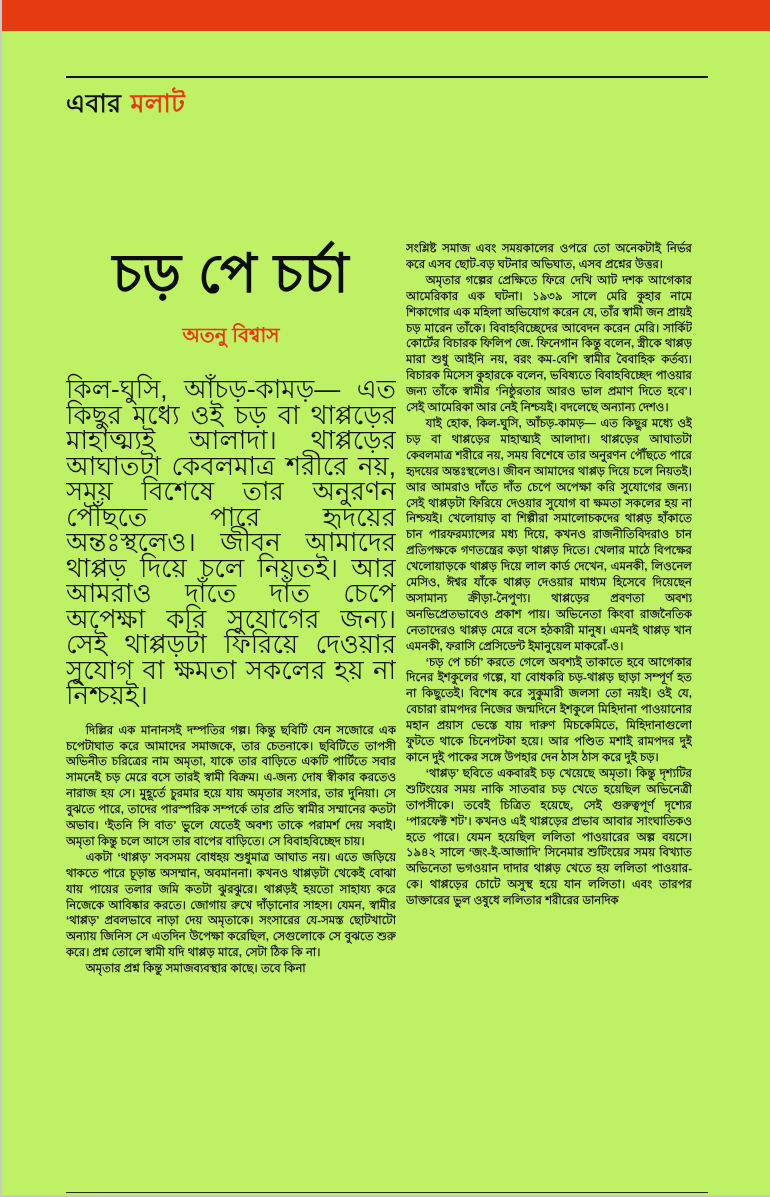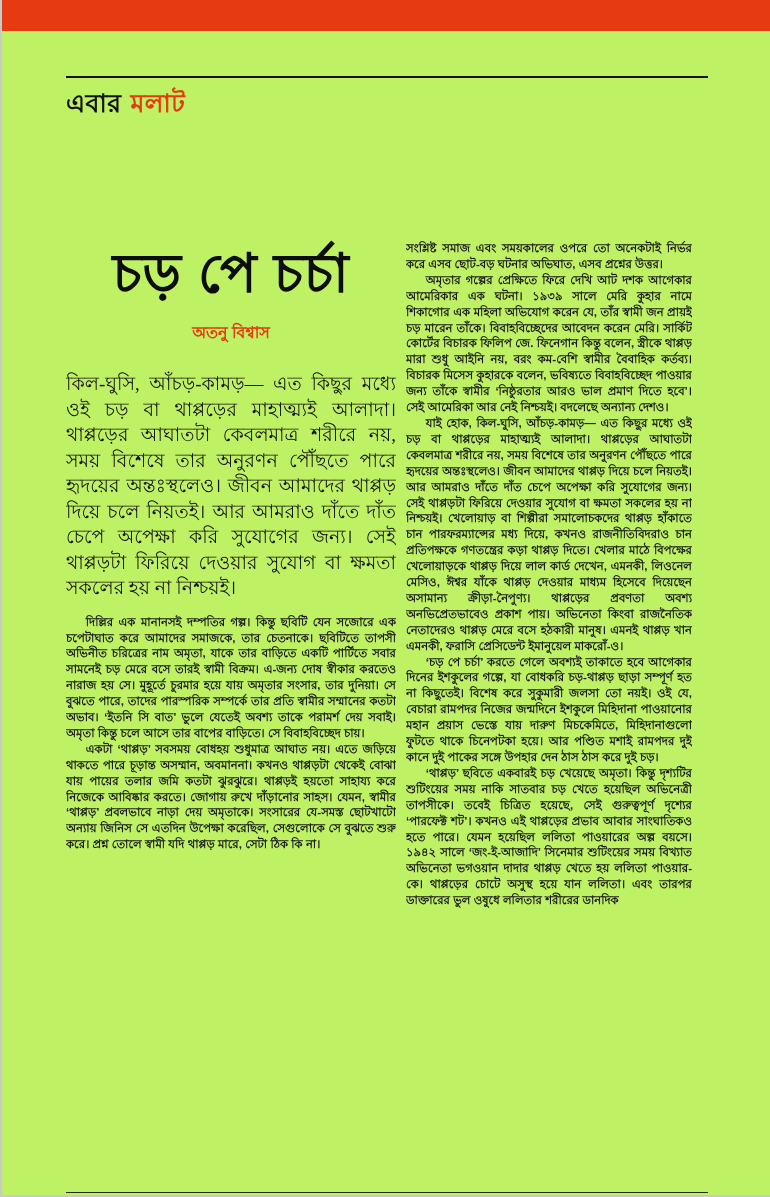--- a/index.html
+++ b/index.html
@@ -18,24 +18,24 @@
   .section-label .w2 { color:#e63b11; }
 
   .content { position:absolute; top:240px; left:64px; width:642px; height:886px; display:flex; gap:10px; overflow:hidden; }
   .col-left { width:330px; height:886px; overflow:hidden; }
   .col-right { width:286px; height:886px; overflow:hidden; }
 
   .headline {
     font-size:54px; font-weight:bold; color:#0d0d0d; text-align:center;
     line-height:1.15; letter-spacing:1px; margin-top:2px;
   }
-  .author { text-align:center; color:#e63b11; font-size:16px; font-weight:bold; margin-top:16px; }
+  .author { text-align:center; color:#e63b11; font-size:20px; font-weight:bold; margin-top:16px; }
   .intro {
-    margin-top:24px; font-size:19px; line-height:25.5px; color:#141414;
-    text-align:justify; font-weight:500;font-family:Liberation Serif, serif;
+    margin-top:24px; font-size:26px; line-height:25.5px; color:#141414;
+    text-align:justify; font-weight:500;
   }
   .body-text { margin-top:13px; }
   .body-text p, .col-right p {
     font-size:11.6px; line-height:15.9px; color:#1c1c1c; text-align:justify;
     text-indent:1.7em;
     font-weight:bold;
   }
   .col-right p:first-child { text-indent:0; }
 
   .footer { position:absolute; top:1192px; left:64px; width:642px; }
@@ -58,20 +58,21 @@
   </div>
 
   <div class="content">
     <div class="col-left">
       <h1 class="headline">চড় পে চর্চা</h1>
       <div class="author">অতনু বিশ্বাস</div>
       <div class="intro">কিল-ঘুসি, আঁচড়-কামড়— এত কিছুর মধ্যে ওই চড় বা থাপ্পড়ের মাহাত্ম্যই আলাদা। থাপ্পড়ের আঘাতটা কেবলমাত্র শরীরে নয়, সময় বিশেষে তার অনুরণন পৌঁছতে পারে হৃদয়ের অন্তঃস্থলেও। জীবন আমাদের থাপ্পড় দিয়ে চলে নিয়তই। আর আমরাও দাঁতে দাঁত চেপে অপেক্ষা করি সুযোগের জন্য। সেই থাপ্পড়টা ফিরিয়ে দেওয়ার সুযোগ বা ক্ষমতা সকলের হয় না নিশ্চয়ই।</div>
       <div class="body-text">
           <p>দিল্লির এক মানানসই দম্পতির গল্প। কিন্তু ছবিটি যেন সজোরে এক চপেটাঘাত করে আমাদের সমাজকে, তার চেতনাকে। ছবিটিতে তাপসী অভিনীত চরিত্রের নাম অমৃতা, যাকে তার বাড়িতে একটি পার্টিতে সবার সামনেই চড় মেরে বসে তারই স্বামী বিক্রম। এ-জন্য দোষ স্বীকার করতেও নারাজ হয় সে। মুহূর্তে চুরমার হয়ে যায় অমৃতার সংসার, তার দুনিয়া। সে বুঝতে পারে, তাদের পারস্পরিক সম্পর্কে তার প্রতি স্বামীর সম্মানের কতটা অভাব। ‘ইতনি সি বাত’ ভুলে যেতেই অবশ্য তাকে পরামর্শ দেয় সবাই। অমৃতা কিন্তু চলে আসে তার বাপের বাড়িতে। সে বিবাহবিচ্ছেদ চায়।</p>
           <p>একটা ‘থাপ্পড়’ সবসময় বোধহয় শুধুমাত্র আঘাত নয়। এতে জড়িয়ে থাকতে পারে চূড়ান্ত অসম্মান, অবমাননা। কখনও থাপ্পড়টা থেকেই বোঝা যায় পায়ের তলার জমি কতটা ঝুরঝুরে। থাপ্পড়ই হয়তো সাহায্য করে নিজেকে আবিষ্কার করতে। জোগায় রুখে দাঁড়ানোর সাহস। যেমন, স্বামীর ‘থাপ্পড়’ প্রবলভাবে নাড়া দেয় অমৃতাকে। সংসারের যে-সমস্ত ছোটখাটো অন্যায় জিনিস সে এতদিন উপেক্ষা করেছিল, সেগুলোকে সে বুঝতে শুরু করে। প্রশ্ন তোলে স্বামী যদি থাপ্পড় মারে, সেটা ঠিক কি না।</p>
+          <p>অমৃতার প্রশ্ন কিন্তু সমাজব্যবস্থার কাছে। তবে কিনা</p>
         </div>
     </div>
     <div class="col-right">
         <p>সংশ্লিষ্ট সমাজ এবং সময়কালের ওপরে তো অনেকটাই নির্ভর করে এসব ছোট-বড় ঘটনার অভিঘাত, এসব প্রশ্নের উত্তর।</p>
         <p>অমৃতার গল্পের প্রেক্ষিতে ফিরে দেখি আট দশক আগেকার আমেরিকার এক ঘটনা। ১৯৩৯ সালে মেরি কুহার নামে শিকাগোর এক মহিলা অভিযোগ করেন যে, তাঁর স্বামী জন প্রায়ই চড় মারেন তাঁকে। বিবাহবিচ্ছেদের আবেদন করেন মেরি। সার্কিট কোর্টের বিচারক ফিলিপ জে. ফিনেগান কিন্তু বলেন, স্ত্রীকে থাপ্পড় মারা শুধু আইনি নয়, বরং কম-বেশি স্বামীর বৈবাহিক কর্তব্য। বিচারক মিসেস কুহারকে বলেন, ভবিষ্যতে বিবাহবিচ্ছেদ পাওয়ার জন্য তাঁকে স্বামীর ‘নিষ্ঠুরতার আরও ভাল প্রমাণ দিতে হবে’। সেই আমেরিকা আর নেই নিশ্চয়ই। বদলেছে অন্যান্য দেশও।</p>
         <p>যাই হোক, কিল-ঘুসি, আঁচড়-কামড়— এত কিছুর মধ্যে ওই চড় বা থাপ্পড়ের মাহাত্ম্যই আলাদা। থাপ্পড়ের আঘাতটা কেবলমাত্র শরীরে নয়, সময় বিশেষে তার অনুরণন পৌঁছতে পারে হৃদয়ের অন্তঃস্থলেও। জীবন আমাদের থাপ্পড় দিয়ে চলে নিয়তই। আর আমরাও দাঁতে দাঁত চেপে অপেক্ষা করি সুযোগের জন্য। সেই থাপ্পড়টা ফিরিয়ে দেওয়ার সুযোগ বা ক্ষমতা সকলের হয় না নিশ্চয়ই। খেলোয়াড় বা শিল্পীরা সমালোচকদের থাপ্পড় হাঁকাতে চান পারফরম্যান্সের মধ্য দিয়ে, কখনও রাজনীতিবিদরাও চান প্রতিপক্ষকে গণতন্ত্রের কড়া থাপ্পড় দিতে। খেলার মাঠে বিপক্ষের খেলোয়াড়কে থাপ্পড় দিয়ে লাল কার্ড দেখেন, এমনকী, লিওনেল মেসিও, ঈশ্বর যাঁকে থাপ্পড় দেওয়ার মাধ্যম হিসেবে দিয়েছেন অসামান্য ক্রীড়া-নৈপুণ্য। থাপ্পড়ের প্রবণতা অবশ্য অনভিপ্রেতভাবেও প্রকাশ পায়। অভিনেতা কিংবা রাজনৈতিক নেতাদেরও থাপ্পড় মেরে বসে হঠকারী মানুষ। এমনই থাপ্পড় খান এমনকী, ফরাসি প্রেসিডেন্ট ইমানুয়েল মাকরোঁ-ও।</p>
         <p>‘চড় পে চর্চা’ করতে গেলে অবশ্যই তাকাতে হবে আগেকার দিনের ইশকুলের গল্পে, যা বোধকরি চড়-থাপ্পড় ছাড়া সম্পূর্ণ হত না কিছুতেই। বিশেষ করে সুকুমারী জলসা তো নয়ই। ওই যে, বেচারা রামপদর নিজের জন্মদিনে ইশকুলে মিহিদানা পাওয়ানোর মহান প্রয়াস ভেস্তে যায় দারুণ মিচকেমিতে, মিহিদানাগুলো ফুটতে থাকে চিনেপটকা হয়ে। আর পণ্ডিত মশাই রামপদর দুই কানে দুই পাকের সঙ্গে উপহার দেন ঠাস ঠাস করে দুই চড়।</p>
         <p>‘থাপ্পড়’ ছবিতে একবারই চড় খেয়েছে অমৃতা। কিন্তু দৃশ্যটির শুটিংয়ের সময় নাকি সাতবার চড় খেতে হয়েছিল অভিনেত্রী তাপসীকে। তবেই চিত্রিত হয়েছে, সেই গুরুত্বপূর্ণ দৃশ্যের ‘পারফেক্ট শট’। কখনও এই থাপ্পড়ের প্রভাব আবার সাংঘাতিকও হতে পারে। যেমন হয়েছিল ললিতা পাওয়ারের অল্প বয়সে। ১৯৪২ সালে ‘জং-ই-আজাদি’ সিনেমার শুটিংয়ের সময় বিখ্যাত অভিনেতা ভগওয়ান দাদার থাপ্পড় খেতে হয় ললিতা পাওয়ার-কে। থাপ্পড়ের চোটে অসুস্থ হয়ে যান ললিতা। এবং তারপর ডাক্তারের ভুল ওষুধে ললিতার শরীরের ডানদিক</p>
       </div>
   </div>

